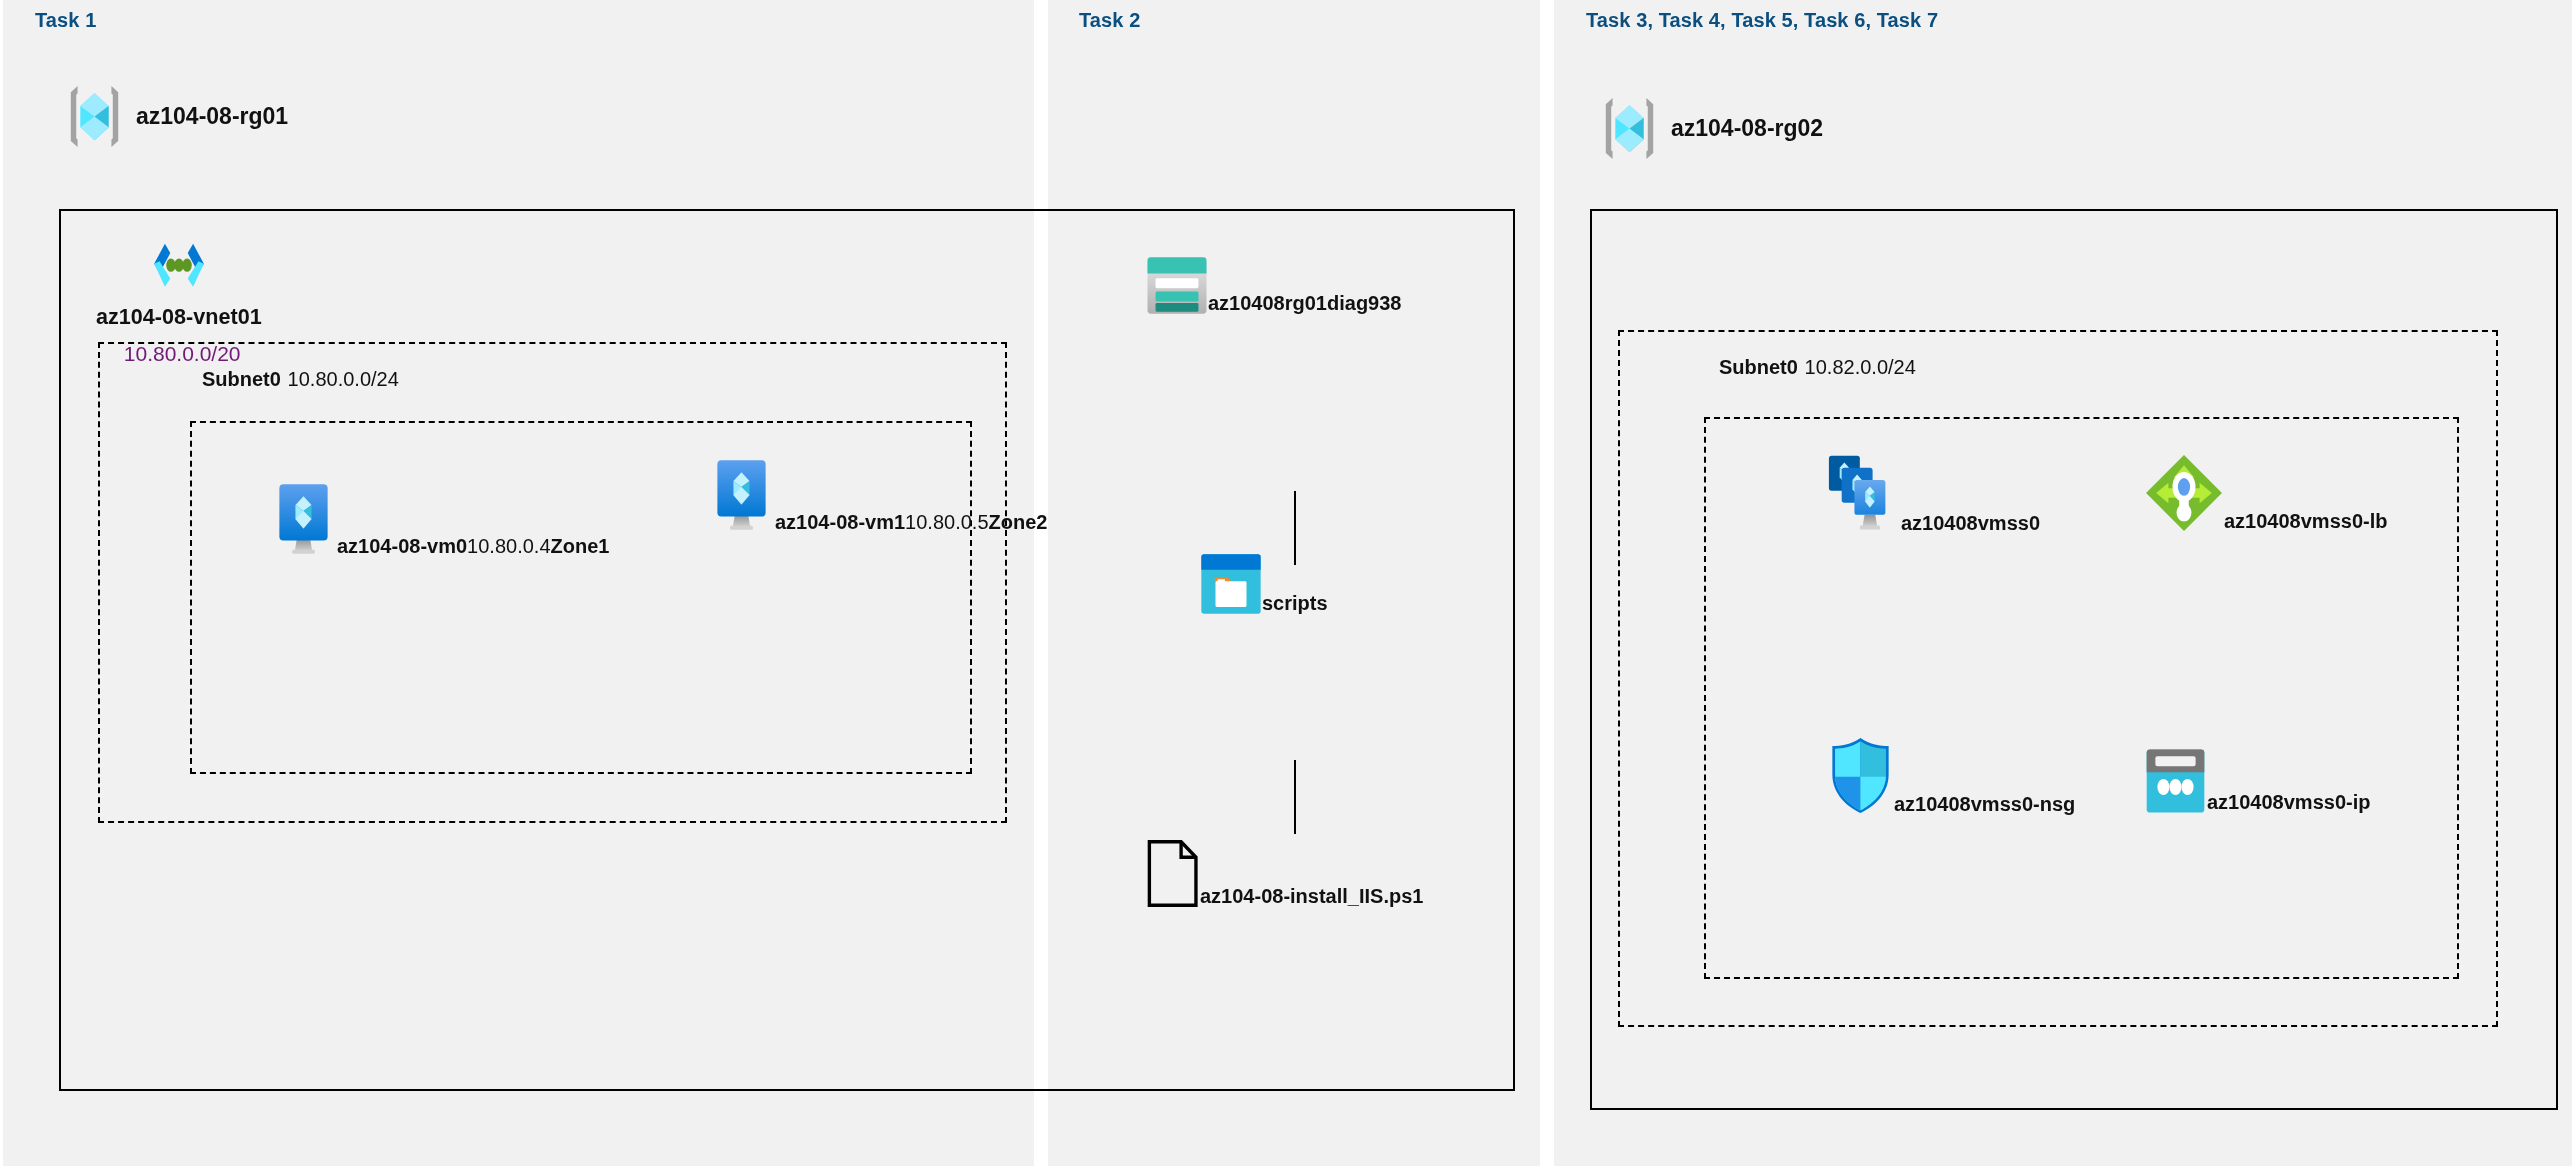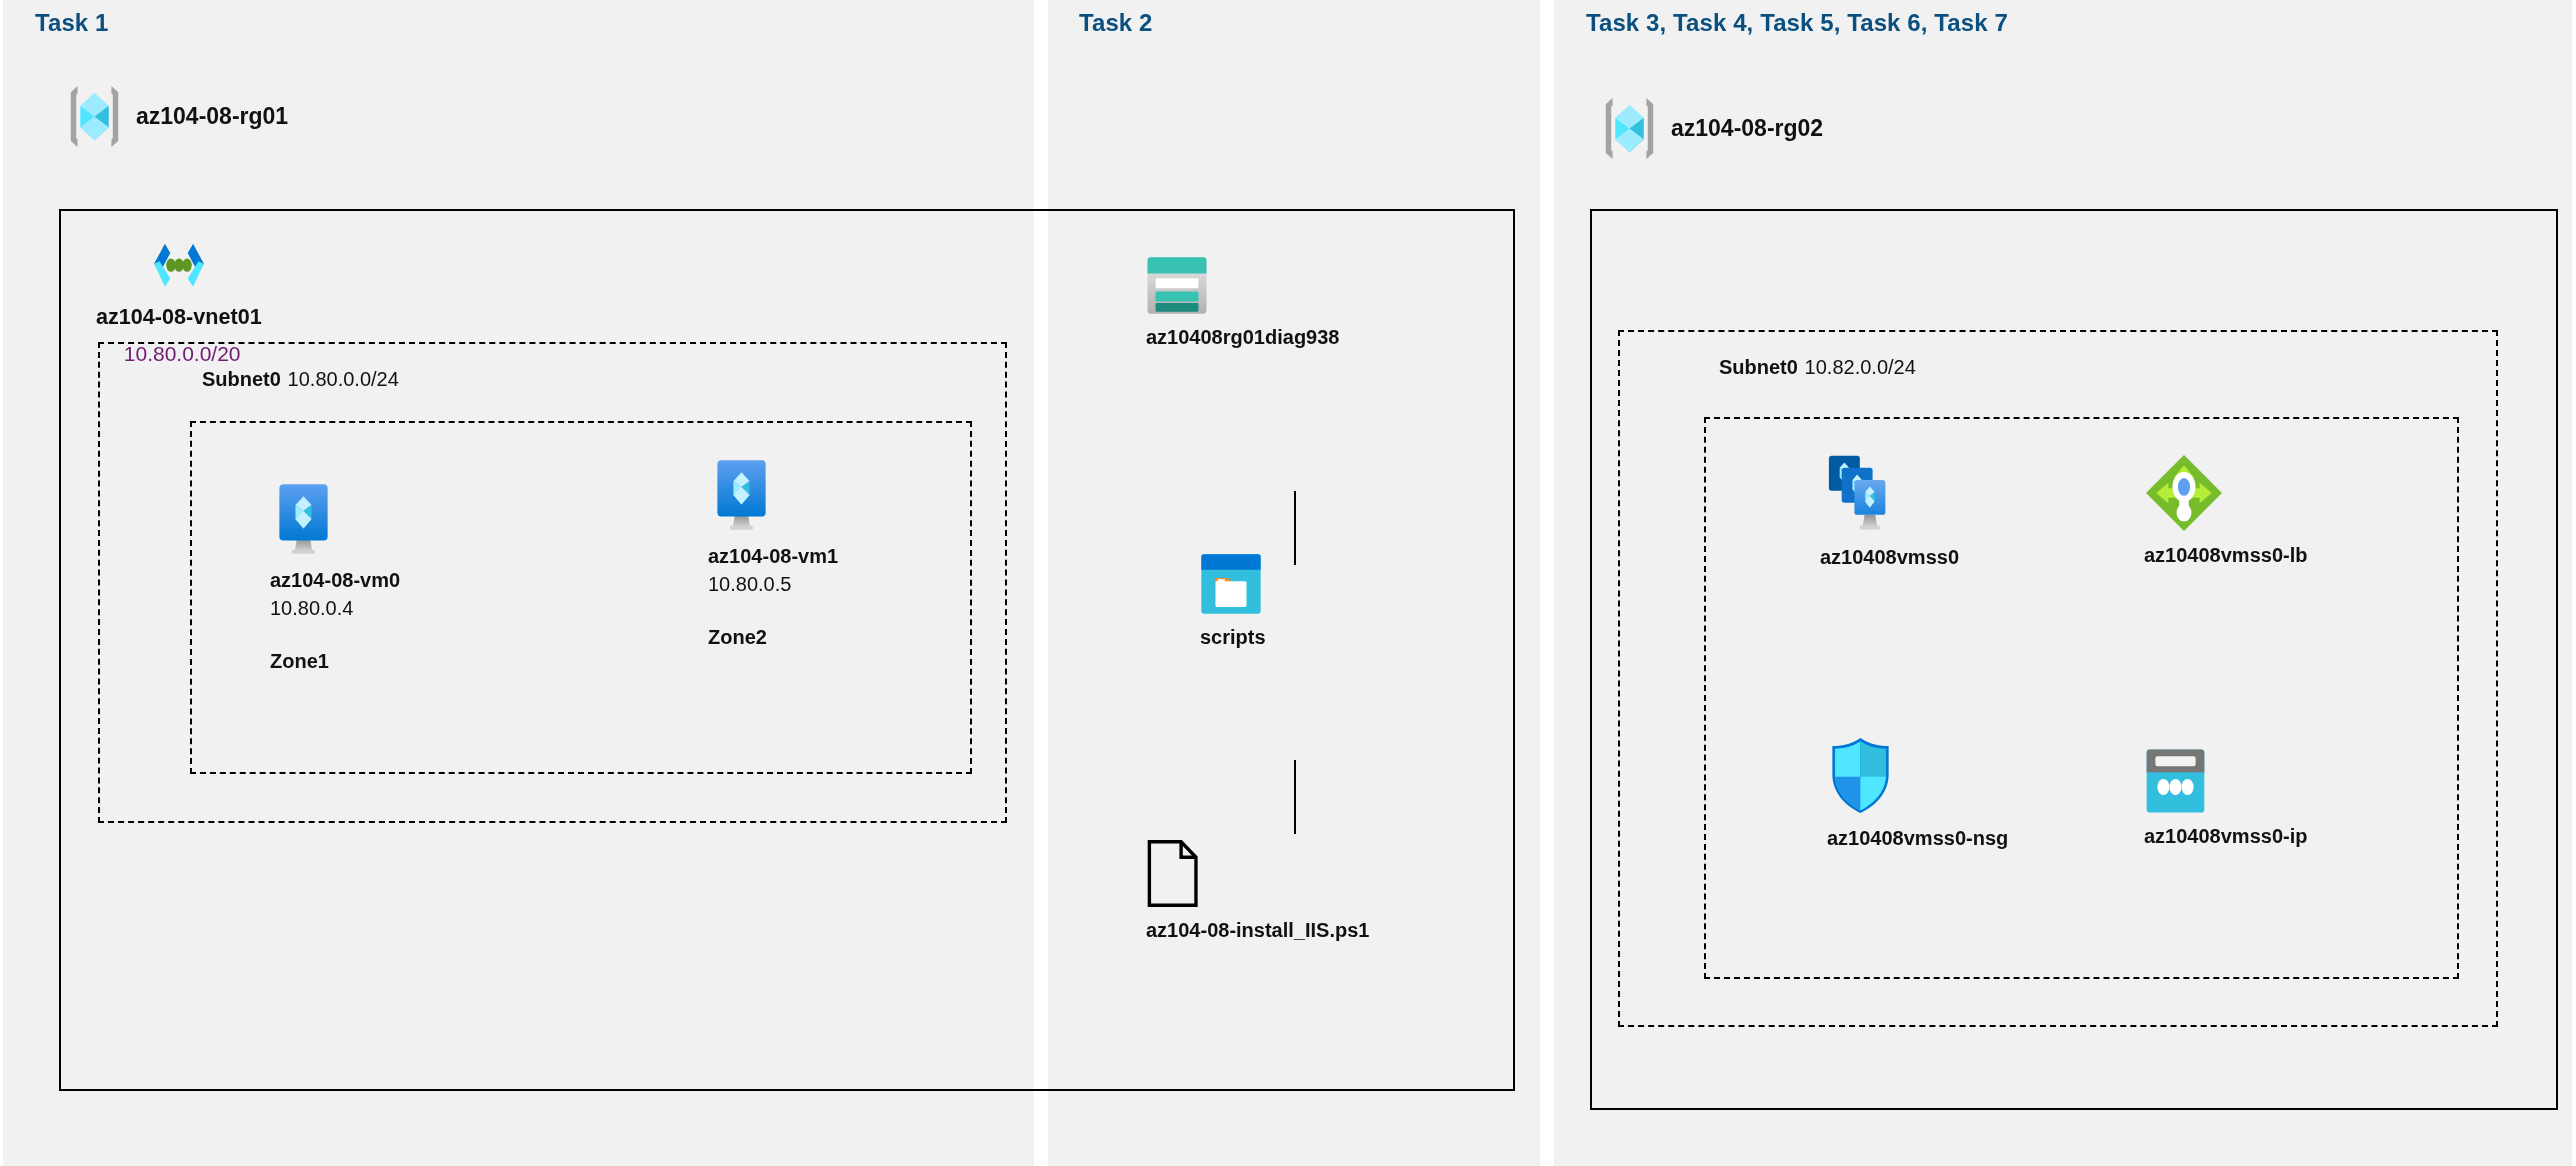--- a/index.html
+++ b/index.html
@@ -22,21 +22,21 @@
   }
   #panel-1{left:3.4px;  top:0px;  width:1031px; height:1166px;}
   #panel-2{left:1048px;top:0px; width:492px;  height:1166px;}
   #panel-3{left:1554px;top:0px; width:1018px; height:1166px;}
 
   
   .task-heading{
     position:absolute;
     color:#0a4f7f;
     font-weight:bold;
-    font-size:24px;
+    font-size:20px;
     letter-spacing:0.1px;
     white-space:nowrap;
   }
   #task1-heading{left:35px;  top:9.4px;}
   #task2-heading{left:1079px;top:9.4px;}
   #task3-heading{left:1586px;top:9.4px;}
 
   
   .rg-row{
     position:absolute;
@@ -96,22 +96,22 @@
   }
   .subnet-label b{font-weight:bold;}
   .subnet-label span{font-weight:normal;margin-left:6.7px;}
   #subnet1-label{left:202px; top:368px;}
   #subnet2-label{left:1719px;top:356px;}
 
   
   .node{
     position:absolute;
     display:flex;
-    flex-direction:column;
-    align-items:flex-start;
+    flex-direction:row;
+    align-items:flex-end;
     white-space:nowrap;
   }
   .node .nlabel{
     font-size:20px;
     font-weight:bold;
     color:#111;
     margin-top:10.8px;
     text-align:center;
   }
   .node .nsub{

